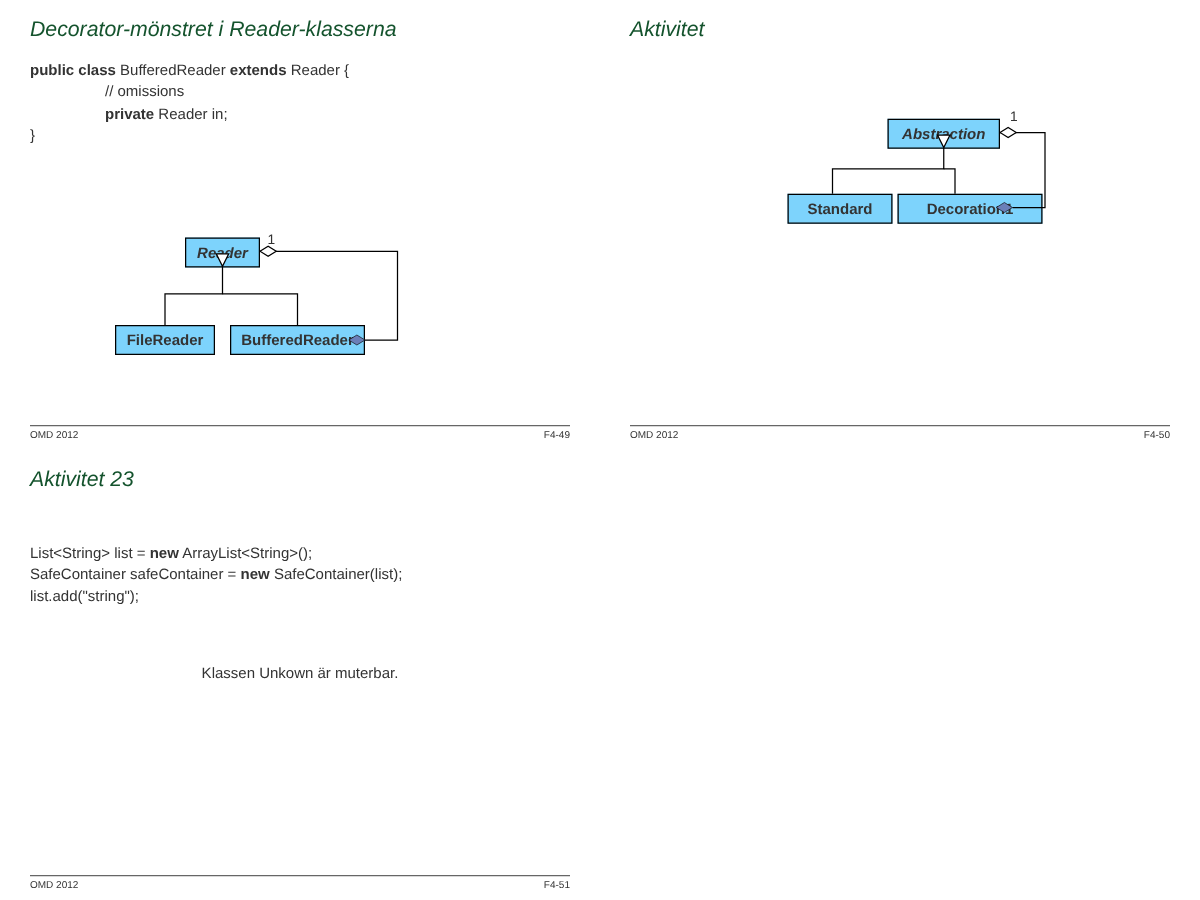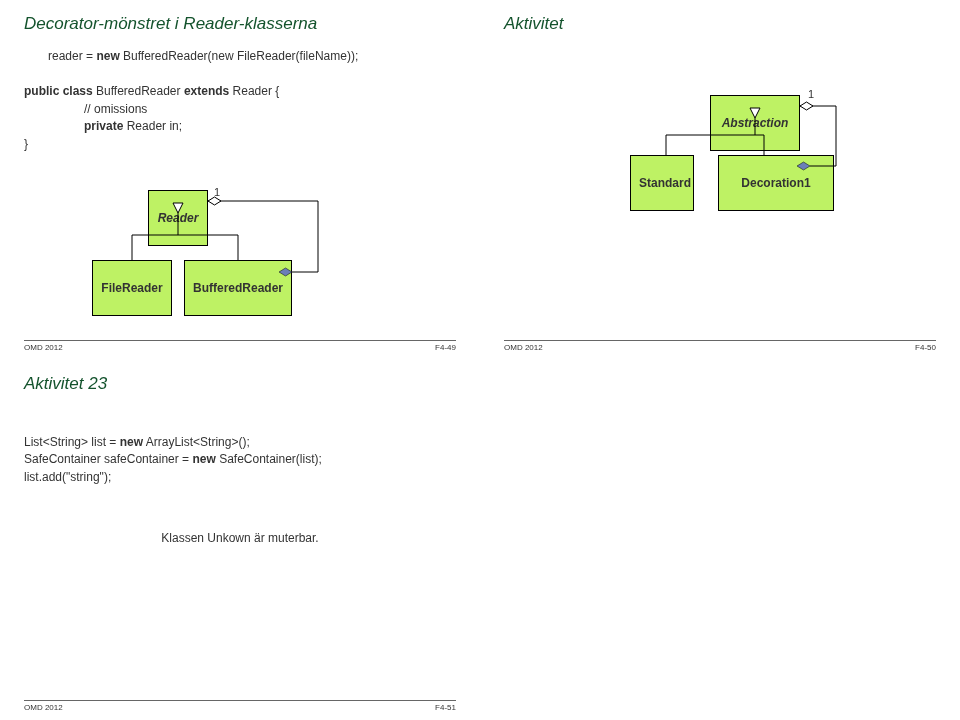--- a/index.html
+++ b/index.html
@@ -42,24 +42,24 @@
     font-size: 8px;
     padding-top: 2px;
     display: flex;
     justify-content: space-between;
     gap: 25px;
   }
 
   .uml-box {
     position: absolute;
     border: 1px solid #000;
-    background: #bef264;
+    background: #7dd3fc;
     font-weight: bold;
     font-size: 12px;
-    padding: 20px 8px;
+    padding: 4px 8px;
     text-align: center;
     line-height: 14px;
   }
   .abstract { font-style: italic; }
   .label-1 {
     position: absolute;
     font-size: 11px;
   }
   svg.conn { position: absolute; left: 0; top: 0; overflow: visible; pointer-events: none; }
 
@@ -84,23 +84,20 @@
       <polygon points="0.5,5 7,1 13.5,5 7,9"></polygon>
     </marker>
   </defs>
 </svg>
 
 
 <div id="q1" class="quad">
   <div class="pad">
     <h2 class="title">Decorator-mönstret i Reader-klasserna</h2>
 
-    <div class="code indent" style="margin-bottom:18px;">
-      <span>reader = </span><span class="kw">new</span><span> BufferedReader(new FileReader(fileName));</span>
-    </div>
 
     <div class="code">
       <div>
         <span class="kw">public class </span><span>BufferedReader </span><span class="kw">extends</span><span> Reader {</span>
       </div>
       <div class="dblindent">// omissions</div>
       <div class="dblindent">
         <span class="kw">private </span><span>Reader in;</span>
       </div>
       <div>}</div>
@@ -125,21 +122,21 @@
   </div>
 </div>
 
 
 <div id="q2" class="quad">
   <div class="pad">
     <h2 class="title">Aktivitet</h2>
 
     <div style="position:absolute; left:0; top:0; width:100%; height:100%;">
       <div class="uml-box abstract" style="left:230px; top:95px; width:90px;">Abstraction</div>
-      <div class="uml-box" style="left:150px; top:155px; width:64px;">Standard</div>
+      <div class="uml-box" style="left:150px; top:155px; width:84px;">Standard</div>
       <div class="uml-box" style="left:238px; top:155px; width:116px;">Decoration1</div>
       <div class="label-1" style="left:328px; top:88px;">1</div>
       <svg class="conn" width="480" height="320">
         <path d="M275 118 L275 135 L186 135 L186 155" stroke="#000" fill="none" marker-start="url(#tri-open)"></path>
         <path d="M275 135 L284 135 L284 155" stroke="#000" fill="none"></path>
         <path d="M320 106 L356 106 L356 166 L330 166" stroke="#000" fill="none" marker-start="url(#diamond-open)" marker-end="url(#diamond-solid)"></path>
       </svg>
     </div>
 
     <div class="footer">

